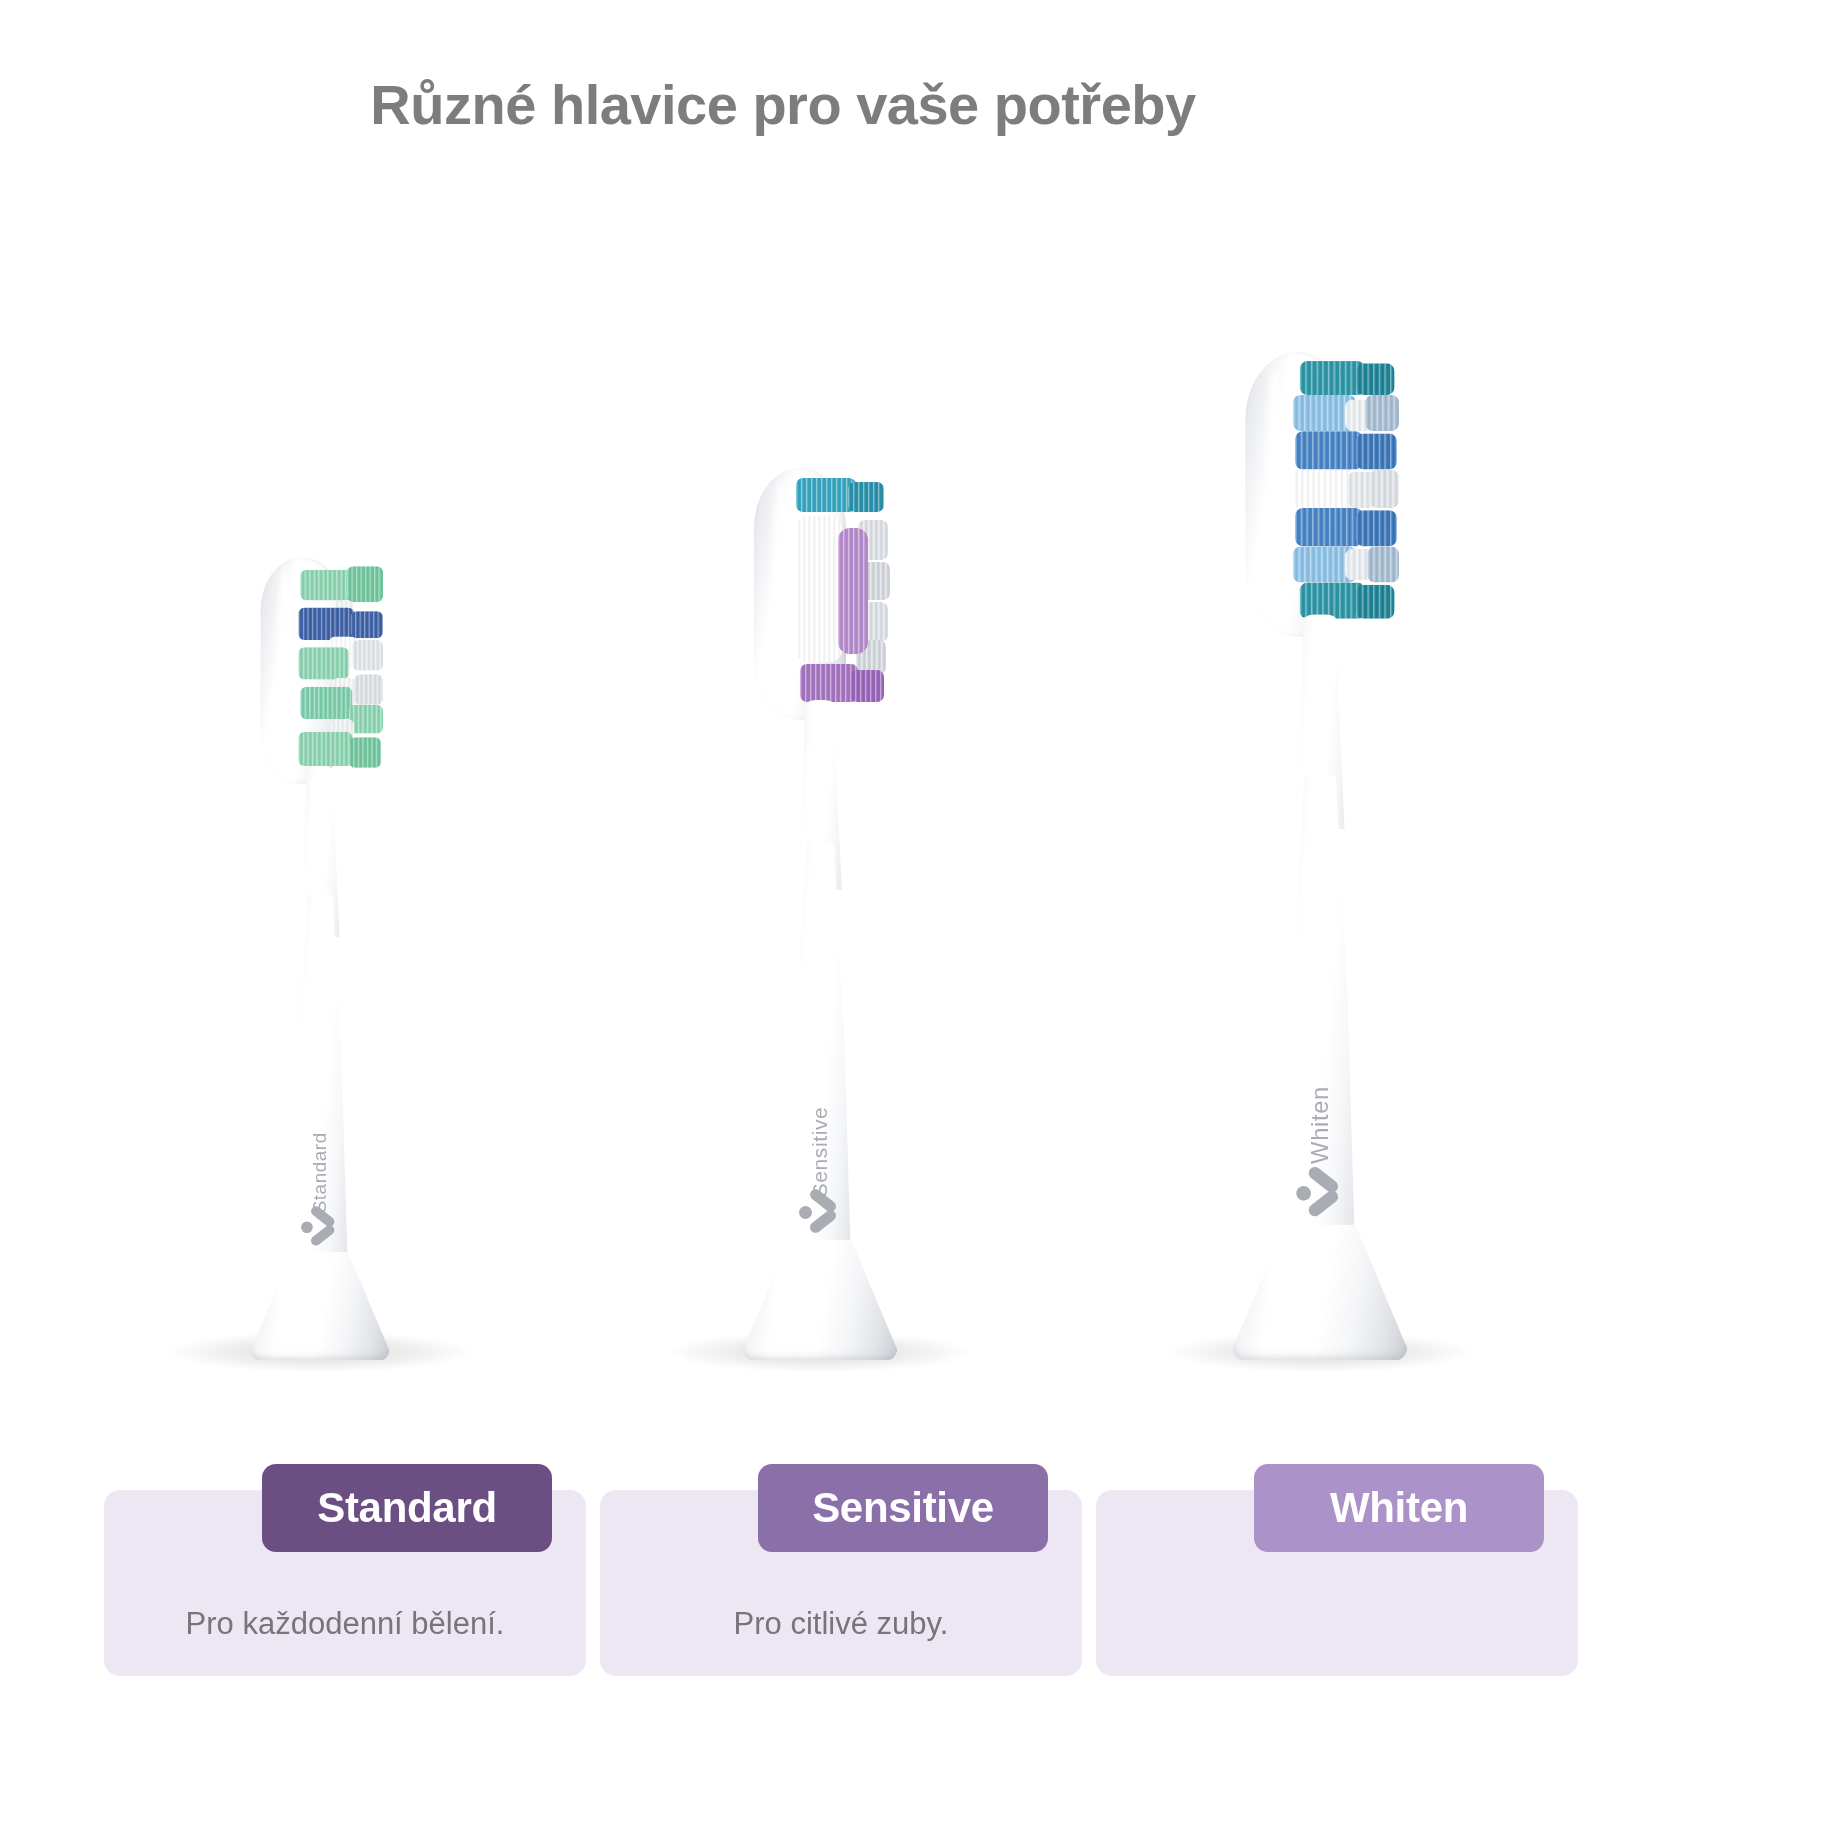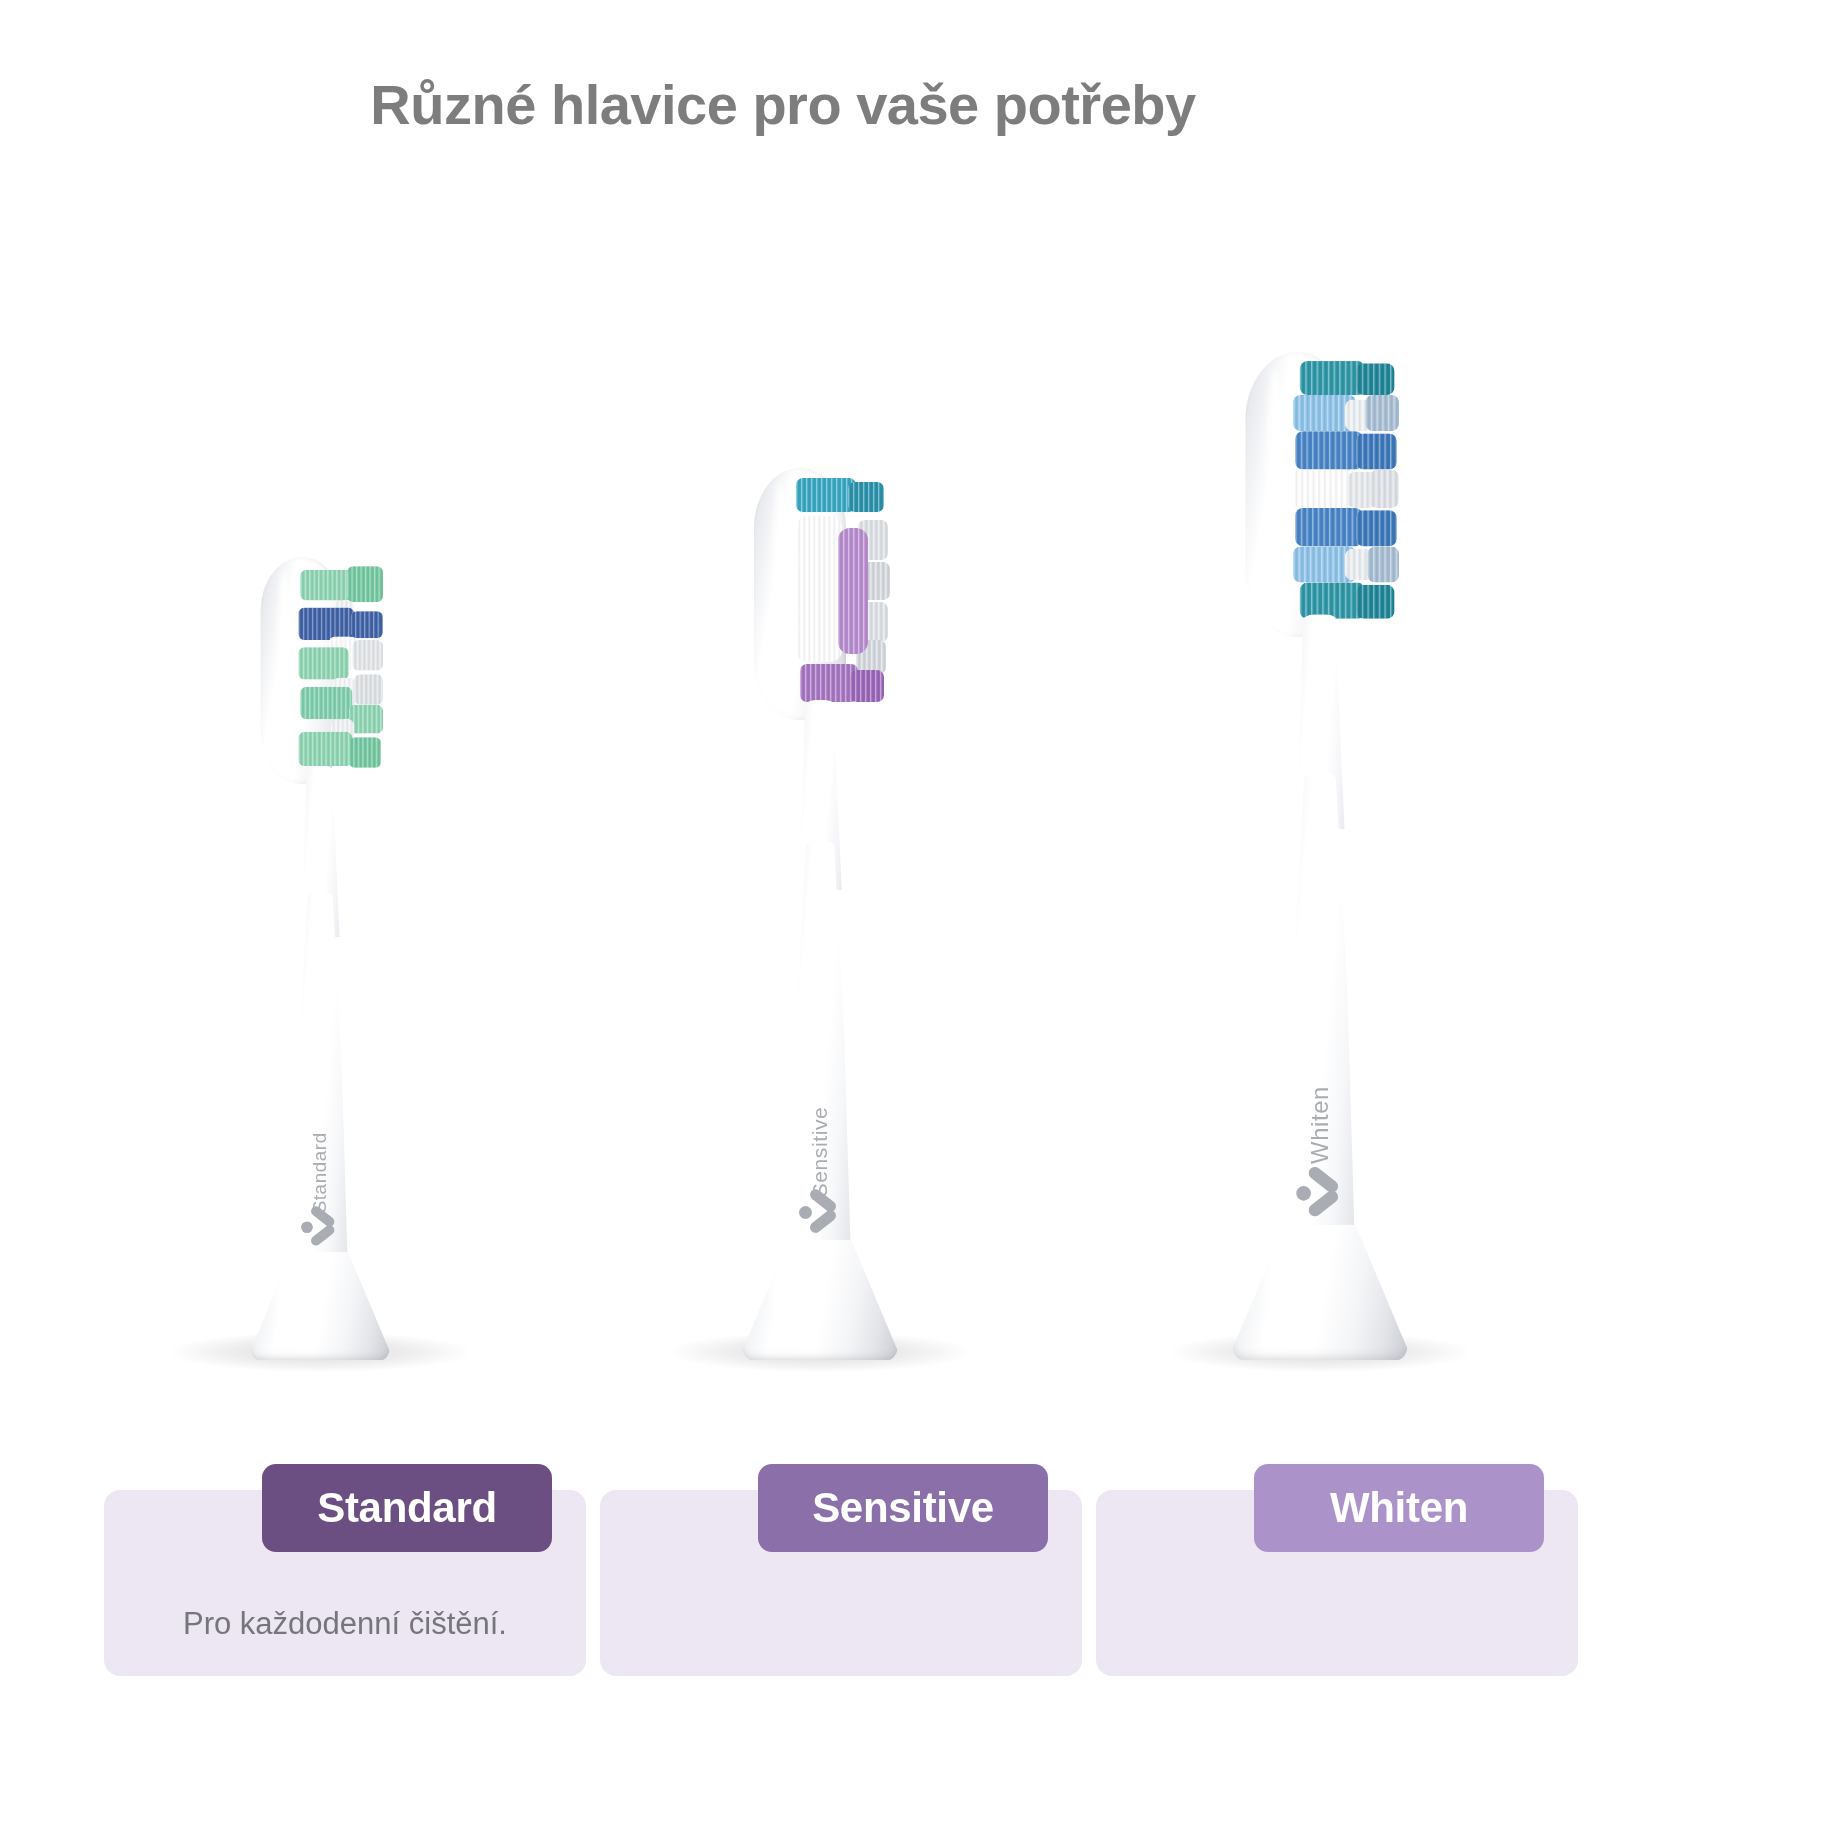--- a/index.html
+++ b/index.html
@@ -373,27 +373,28 @@
     </div>
 
   </div>
 
   <div class="cards">
 
     <div class="card c0">
       <div class="badge" style="background:#6b4f82;">
         <span>Standard</span>
       </div>
-      <div class="desc">Pro každodenní čištění.</div>
+      <div class="desc">Pro každodenní bělení.</div>
     </div>
 
     <div class="card c1">
       <div class="badge" style="background:#8a6fa8;">
         <span>Sensitive</span>
       </div>
+      <div class="desc">Pro citlivé zuby.</div>
     </div>
 
     <div class="card c2">
       <div class="badge" style="background:#ab92c8;">
         <span>Whiten</span>
       </div>
     </div>
 
   </div>
 

